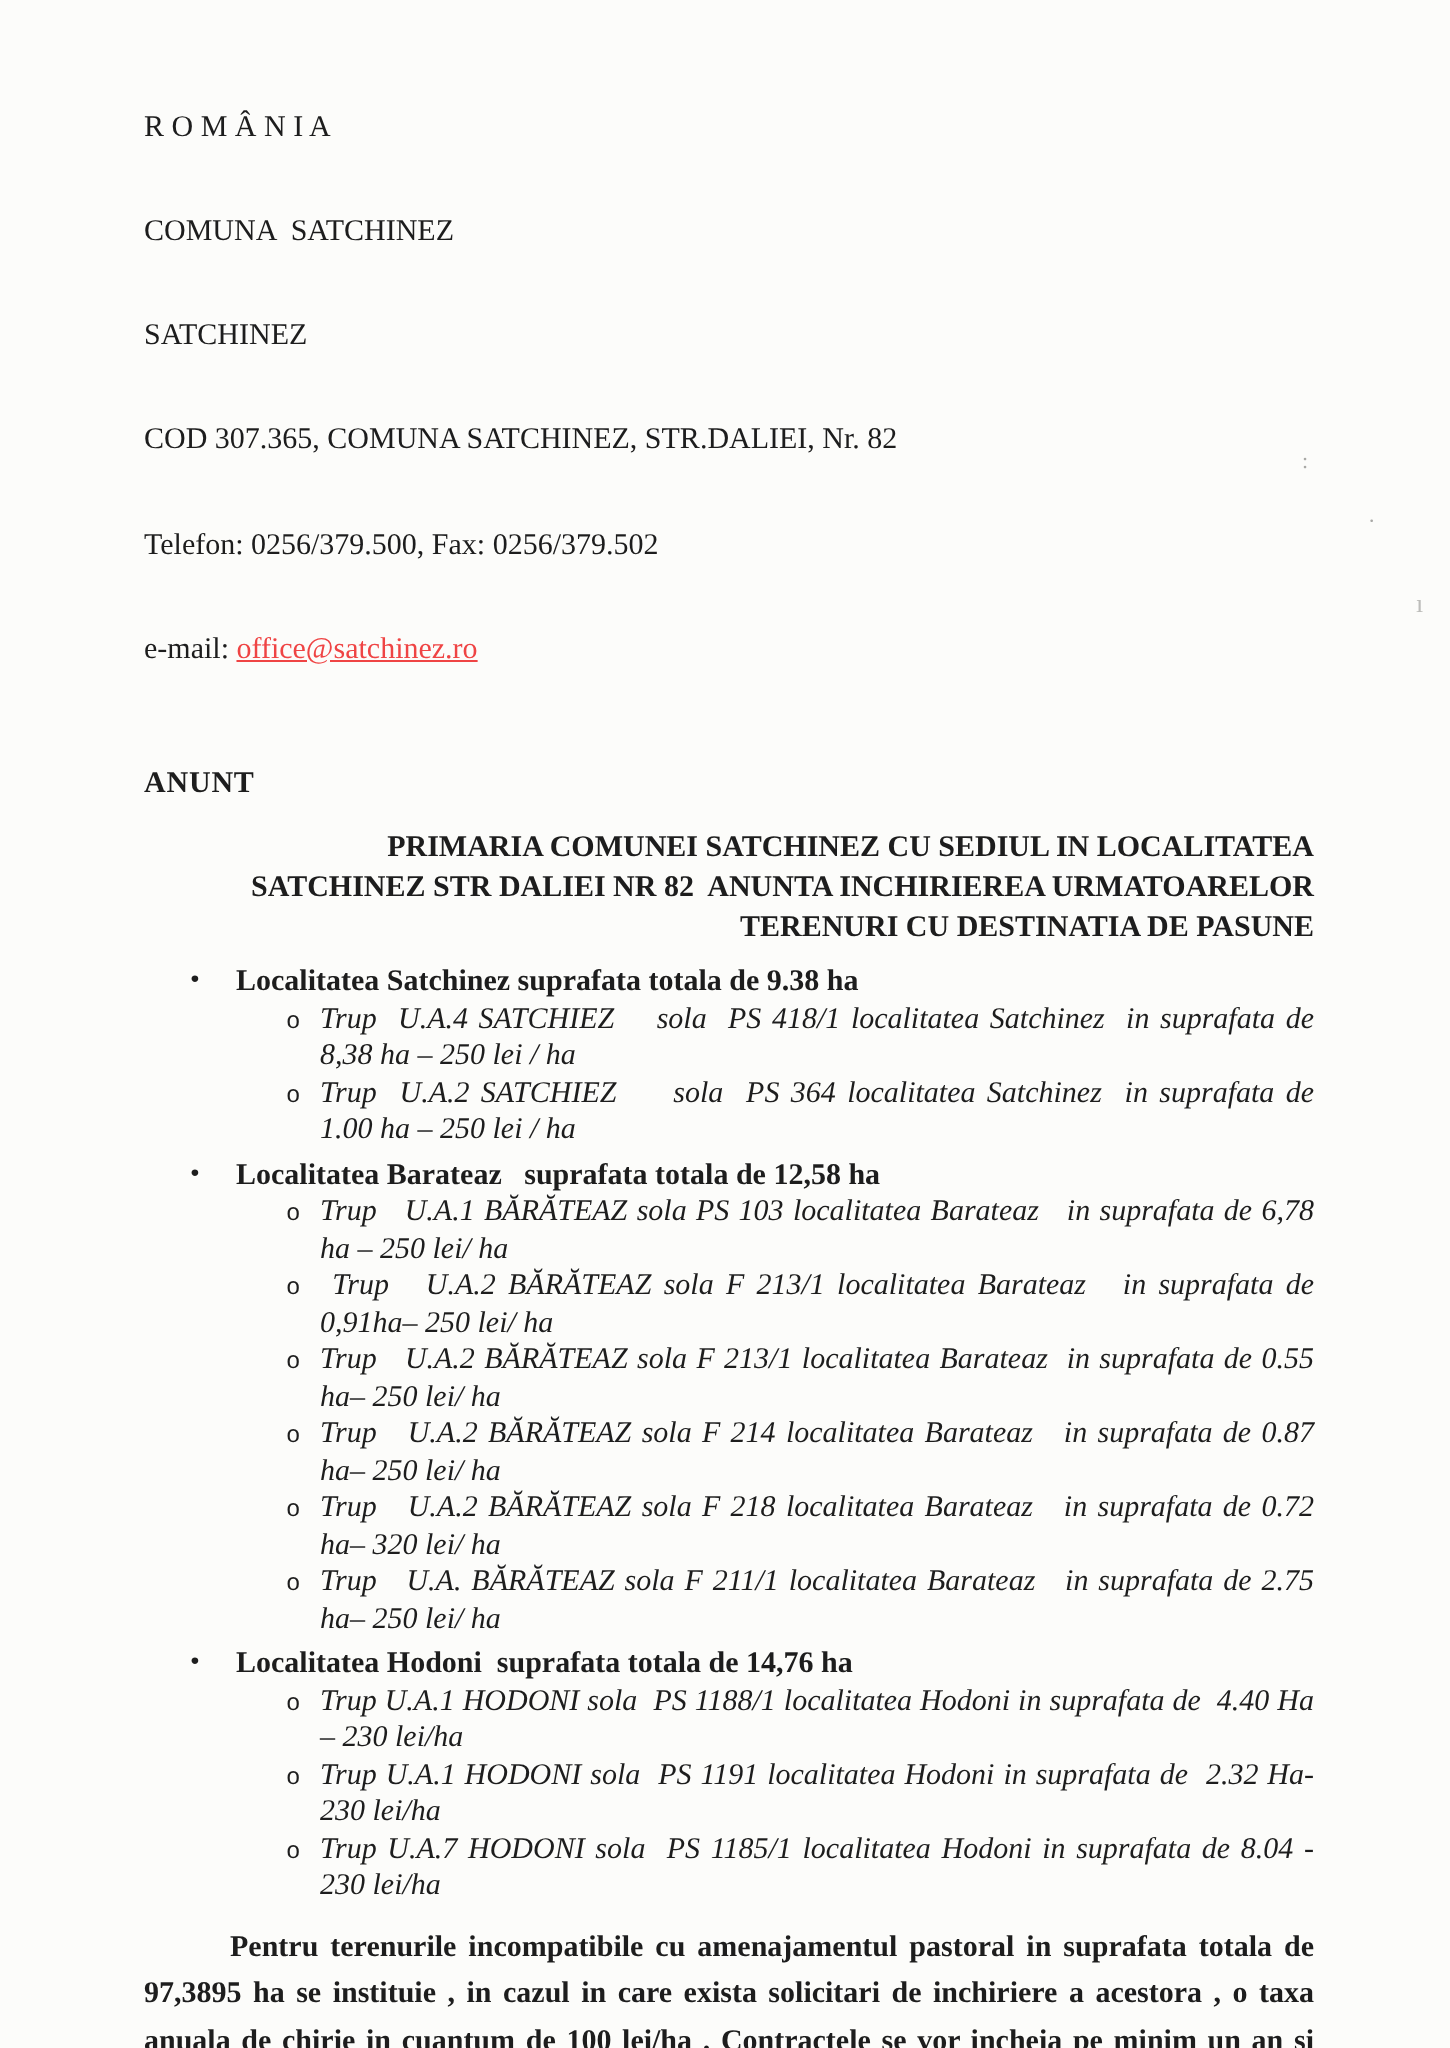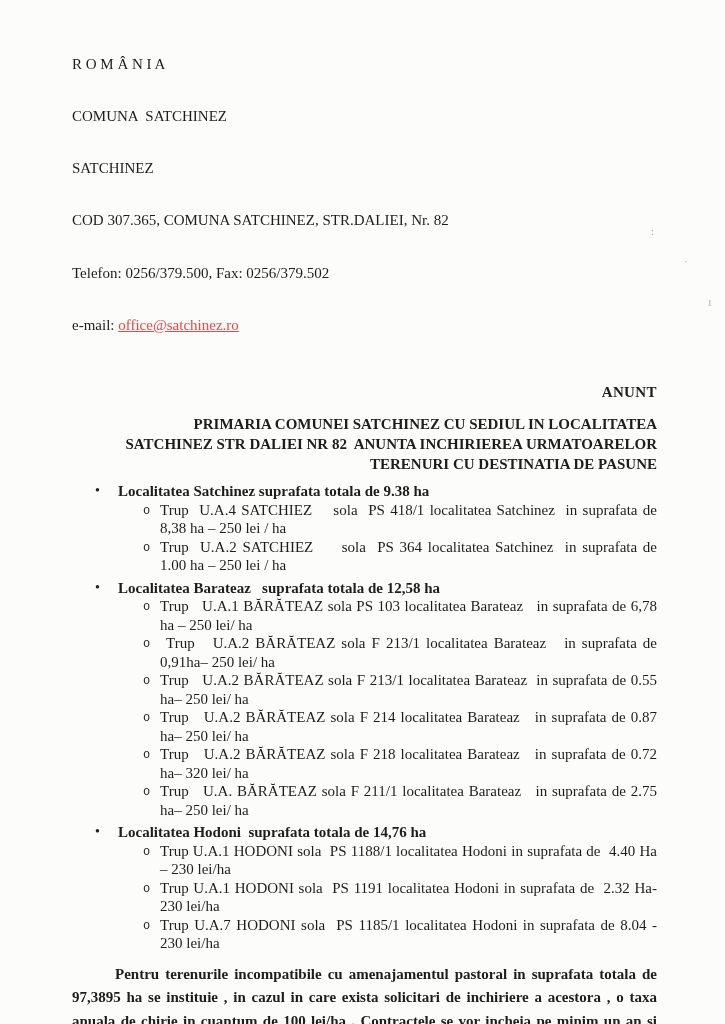--- a/index.html
+++ b/index.html
@@ -7,35 +7,35 @@
     width:725px;height:1024px;box-sizing:border-box;position:relative;
     margin:0 auto;background:#fcfcfa;color:#1d1d1d;
     font-family:"Liberation Serif","DejaVu Serif",serif;
     font-size:15px;padding:21px 68px 0 72px;overflow:hidden;
   }
   
   .letterhead{text-align:left;line-height:17.4px;white-space:pre;}
   .lh-line{min-height:17.4px;}
   .email-link{color:#ef4444;text-decoration:underline;}
   
-  .doc-title{text-align:right;font-weight:bold;margin-top:13px;line-height:20px;letter-spacing:.4px;}
+  .doc-title{text-align:left;font-weight:bold;margin-top:13px;line-height:20px;letter-spacing:.4px;}
   
   .intro{
     margin:12px 0 0 0;font-weight:bold;line-height:20px;
     text-indent:43px;white-space:pre-wrap;text-align:right;
   }
   
   .group{margin-top:4px;}
   .group:first-of-type{margin-top:8px;}
   .b-row{display:flex;margin-left:23px;line-height:18.5px;}
   .b-marker{flex:0 0 23px;font-size:14px;}
   .b-heading{flex:1;font-weight:bold;white-space:pre-wrap;}
   .s-row{display:flex;margin-left:71px;line-height:18.5px;}
   .s-marker{flex:0 0 17px;font-family:"Liberation Mono","DejaVu Sans Mono",monospace;font-size:12px;padding-top:1px;}
-  .s-text{flex:1;text-align:justify;white-space:pre-wrap;}
+  .s-text{flex:1;text-align:justify;white-space:pre-wrap;font-style:italic;}
   
   .pastoral{
     margin:10px 0 0 0;font-weight:bold;line-height:23.5px;
     text-indent:43px;text-align:justify;white-space:pre-wrap;
   }
   
   .artifact{position:absolute;color:#a9a9a6;font-size:11px;line-height:11px;}
   .a1{left:651px;top:226px;}
   .a2{left:684px;top:256px;}
   .a3{left:708px;top:296px;font-size:13px;color:#bdbdba;}

